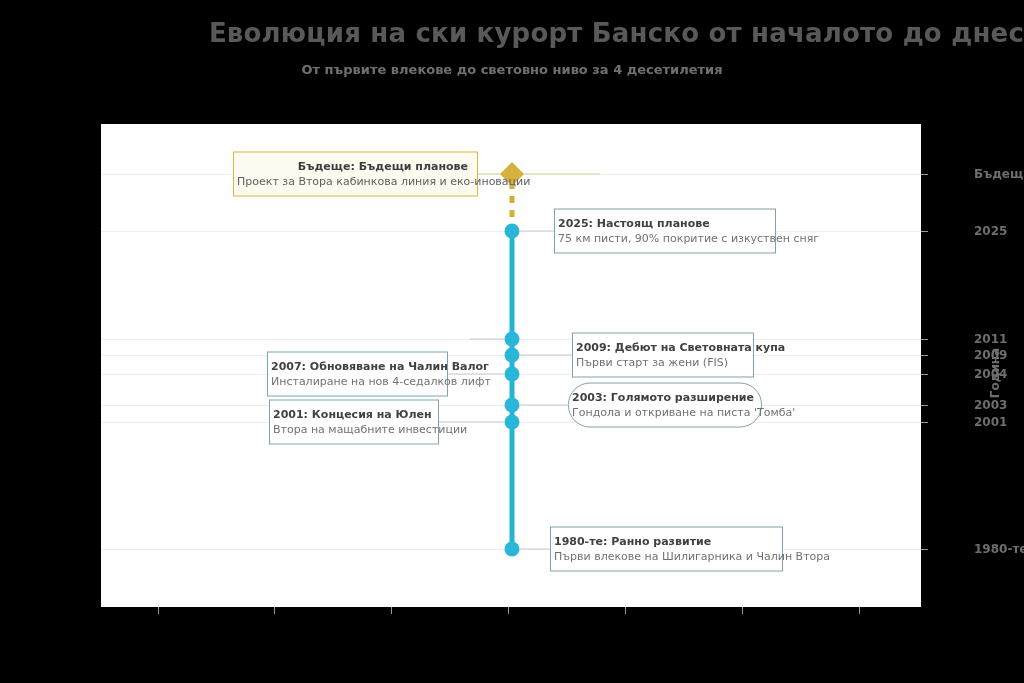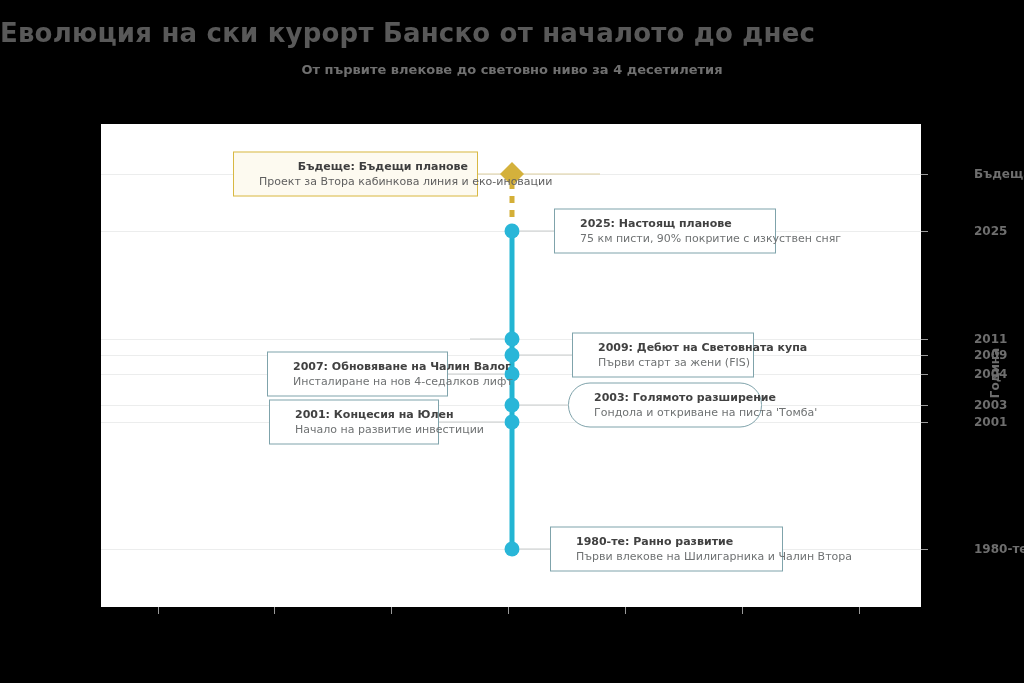--- a/index.html
+++ b/index.html
@@ -14,21 +14,21 @@
   body {
     font-family: "DejaVu Sans", sans-serif;
     position: relative;
   }
 
   
   #chart-title {
     position: absolute;
     left: 0; top: 18px;
     width: 1024px;
-    text-align: left;
+    text-align: right;
     font-size: 26px;
     font-weight: bold;
     color: #595959;
     letter-spacing: 0.2px;
   }
   #chart-subtitle {
     position: absolute;
     left: 0; top: 62px;
     width: 1024px;
     text-align: center;
@@ -135,21 +135,21 @@
     height: 1px;
     background: #c9cdce;
     transform: translateY(-50%);
   }
 
   
   .anno {
     position: absolute;
     background: #ffffff;
     border: 1px solid #7fa3ab;
-    padding: 6px 9px 7px 25px;
+    padding: 6px 9px 7px 3px;
     transform: translateY(-50%);
   }
   .anno .anno-title {
     font-size: 11px;
     font-weight: bold;
     color: #414141;
     line-height: 15px;
     white-space: nowrap;
   }
   .anno .anno-desc {
@@ -260,21 +260,21 @@
     <div class="anno-desc">Инсталиране на нов 4-седалков лифт</div>
   </div>
 
   <div class="anno left-align" style="left:467px; top:281px; width:194px;border-radius:22px;">
     <div class="anno-title">2003: Голямото разширение</div>
     <div class="anno-desc">Гондола и откриване на писта 'Томба'</div>
   </div>
 
   <div class="anno right-align" style="left:168px; top:298px; width:170px;">
     <div class="anno-title">2001: Концесия на Юлен</div>
-    <div class="anno-desc">Начало на развитие инвестиции</div>
+    <div class="anno-desc">Втора на мащабните инвестиции</div>
   </div>
 
   <div class="anno left-align" style="left:449px; top:425px; width:233px;">
     <div class="anno-title">1980-те: Ранно развитие</div>
     <div class="anno-desc">Първи влекове на Шилигарника и Чалин Втора</div>
   </div>
 
 </div>
 
 <div id="y-axis-title">Година</div>

